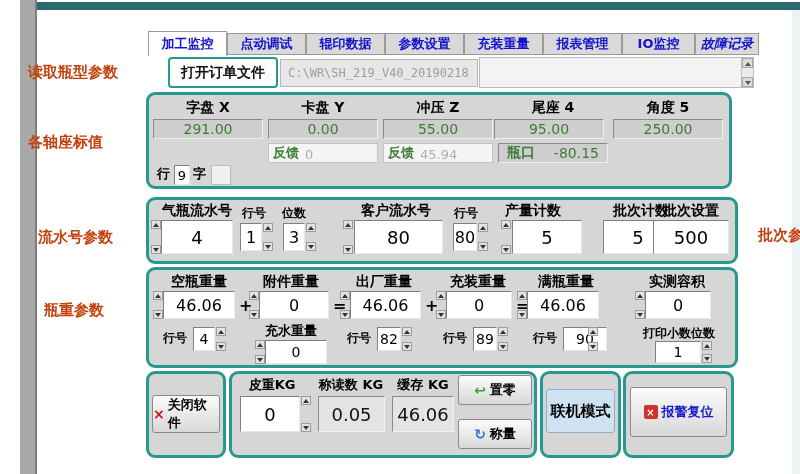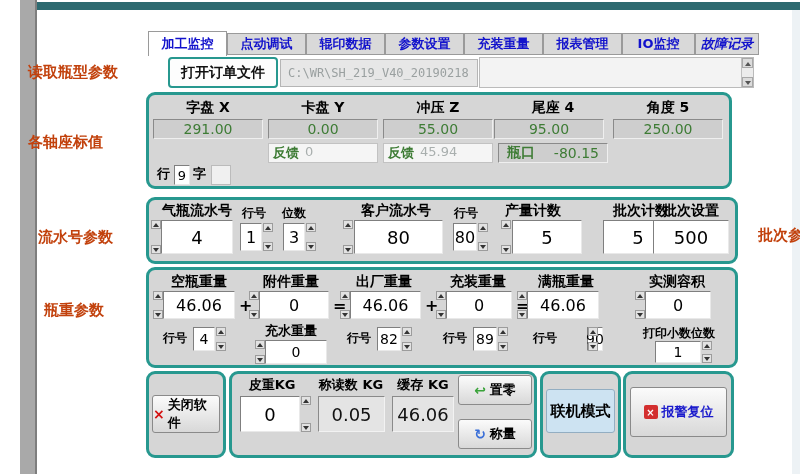--- a/index.html
+++ b/index.html
@@ -30,21 +30,21 @@
   .sbtn.dn::after { content:""; position:absolute; left:2px; top:3px; border-left:3px solid transparent; border-right:3px solid transparent; border-top:4px solid #555; }
 
   .grp { position:absolute; background:#d6d6d6; border:3px solid #27988f; border-radius:9px; }
 
   .lbl { position:absolute; font-weight:bold; color:#000; text-align:center; font-size:14px; line-height:1.15; white-space:nowrap; }
   .slbl { position:absolute; font-weight:bold; color:#000; text-align:center; font-size:12px; line-height:1.1; white-space:nowrap; }
 
   .ind { position:absolute; background:#cecece; border:1px solid; border-color:#8a8a8a #efefef #efefef #8a8a8a;
          color:#3e7c35; font-size:14px; display:flex; align-items:center; justify-content:center; }
   .fb  { position:absolute; background:#f5f5f5; border:1px solid #c2c2c2; font-size:13px;
-         display:flex; align-items:flex-start; padding:0 4px; gap:6px; }
+         display:flex; align-items:flex-end; padding:0 4px; gap:6px; }
   .fb .fbl { color:#3e7c35; font-weight:bold; }
   .fb .fbv { color:#a9afae; }
 
   .wf { position:absolute; background:#ffffff; border:1px solid; border-color:#7f7f7f #e9e9e9 #e9e9e9 #7f7f7f;
         display:flex; align-items:center; justify-content:center; font-size:16px; color:#000; }
   .wf.big { font-size:18px; }
   .gf { position:absolute; background:#e4e4e4; border:1px solid; border-color:#8a8a8a #f2f2f2 #f2f2f2 #8a8a8a;
         display:flex; align-items:center; justify-content:center; font-size:18px; color:#111; }
 
   .spv { position:absolute; width:10px; display:flex; flex-direction:column; justify-content:space-between; }
@@ -245,21 +245,21 @@
     </div>
 
     <div class="slbl" style="left:294px; top:62px;">行号</div>
     <div class="wf" style="left:324px; top:57px; width:24px; height:24px; font-size:14px;">89</div>
     <div class="spv" style="left:349px; top:57px; height:24px;">
       <div class="sb up"></div>
       <div class="sb dn"></div>
     </div>
 
     <div class="slbl" style="left:384px; top:62px;">行号</div>
-    <div class="wf" style="left:438px; top:57px; width:16px; height:24px; font-size:14px;text-align:center;">90</div>
+    <div class="wf" style="left:414px; top:57px; width:44px; height:24px; font-size:14px;text-align:center;">90</div>
     <div class="spv" style="left:439px; top:57px; height:24px;">
       <div class="sb up"></div>
       <div class="sb dn"></div>
     </div>
 
     <div class="slbl" style="left:482px; top:57px; width:96px;">打印小数位数</div>
     <div class="wf" style="left:506px; top:71px; width:46px; height:22px; font-size:14px;">1</div>
     <div class="spv" style="left:553px; top:71px; height:22px;">
       <div class="sb up"></div>
       <div class="sb dn"></div>

